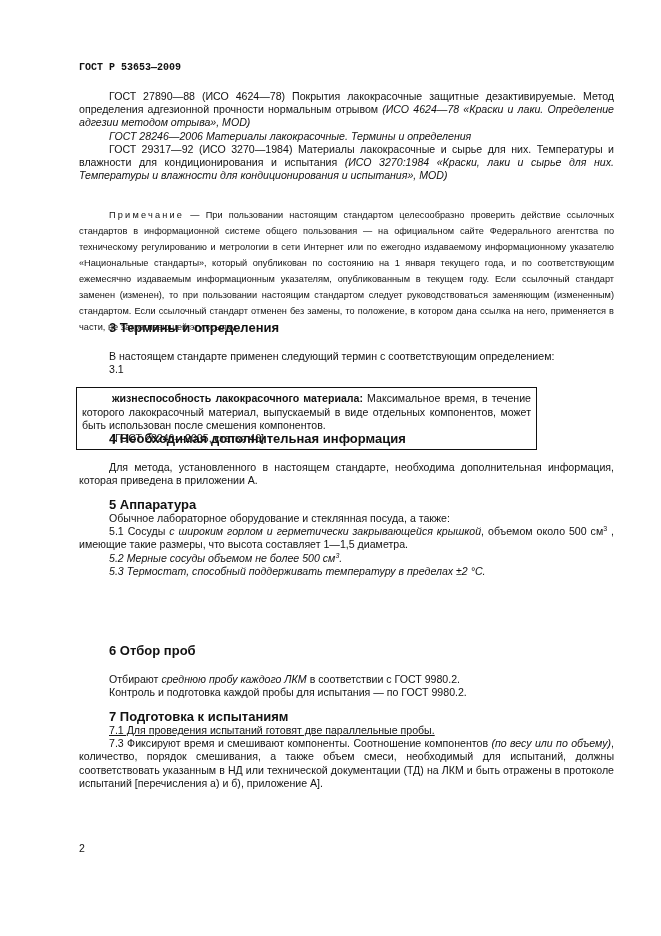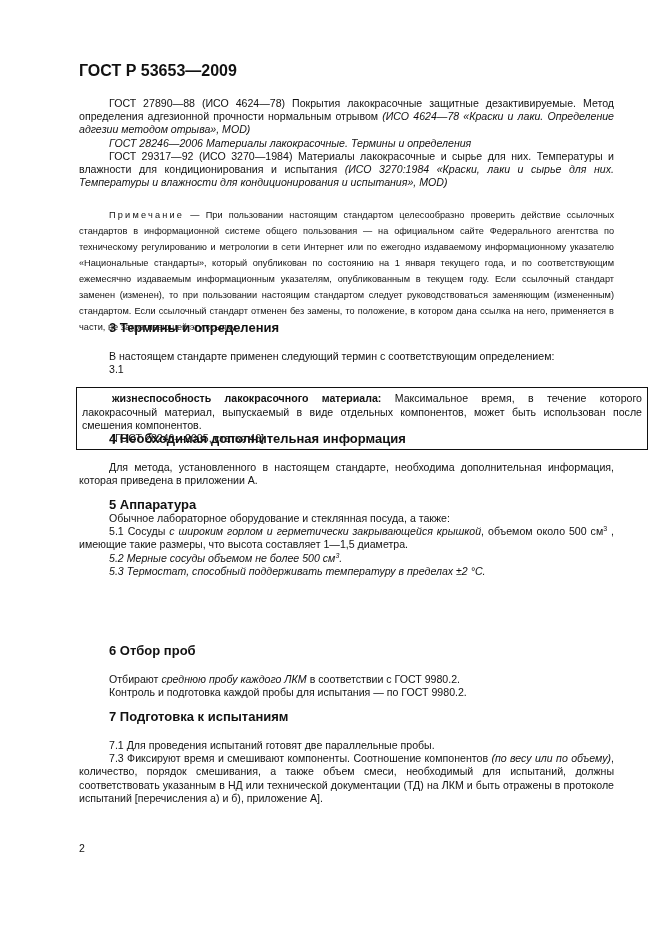--- a/index.html
+++ b/index.html
@@ -1,39 +1,39 @@
 <!DOCTYPE html>
 <html><head>
 <meta charset="utf-8">
 <style>
   html, body { margin: 0; padding: 0; background: #ffffff; }
   body { width: 661px; height: 936px; position: relative; overflow: hidden;
          font-family: "Liberation Sans", sans-serif; color: #111; }
   .page { position: absolute; left: 79px; top: 0; width: 535px; }
-  .hdr { position: absolute; top: 62px; left: 0; font-weight: bold; font-size: 16px; }
+  .hdr { position: absolute; top: 62px; left: 0; font-weight: bold; font-size: 10px; font-family: Liberation Mono, monospace; }
   .p { font-size: 10.6px; line-height: 13.2px; text-align: justify; margin: 0; }
   .ind { text-indent: 30px; }
   .it { font-style: italic; }
   .note { font-size: 9.2px; line-height: 16px; text-align: justify; margin: 0; text-indent: 30px; }
   .sp { letter-spacing: 2.2px; }
   .h { font-weight: bold; font-size: 13px; margin: 0; padding-left: 30px; }
-  .box { border: 1.2px solid #111; padding: 4px 5px 4px 5px; margin-left: -3px; width: 572px; box-sizing: border-box; }
+  .box { border: 1.2px solid #111; padding: 4px 5px 4px 5px; margin-left: -3px; width: 461px; box-sizing: border-box; }
   .box .p { font-size: 10.6px; }
   .b { font-weight: bold; }
   .abs { position: absolute; left: 0; width: 535px; }
   .pn { position: absolute; left: 79px; top: 842px; font-size: 10.5px; }
   sup { font-size: 7px; vertical-align: 4px; line-height: 0; }
 </style>
 </head>
 <body>
 
 <div class="page">
   <div class="hdr">ГОСТ Р 53653—2009</div>
 
-  <div class="abs" style="top:97px;">
+  <div class="abs" style="top:90px;">
     <p class="p ind"><span>ГОСТ  27890—88 (ИСО 4624—78) Покрытия лакокрасочные защитные дезактивируемые. Метод определения адгезионной прочности нормальным отрывом </span><span class="it">(ИСО 4624—78 «Краски и лаки. Определение адгезии методом отрыва», MOD)</span></p>
     <p class="p ind"><span class="it">ГОСТ  28246—2006 Материалы лакокрасочные. Термины и определения</span></p>
     <p class="p ind"><span>ГОСТ  29317—92 (ИСО 3270—1984) Материалы лакокрасочные и сырье для них. Температуры и влажности для кондиционирования и испытания </span><span class="it">(ИСО 3270:1984 «Краски, лаки и сырье для них. Температуры и влажности для кондиционирования и испытания», MOD)</span></p>
   </div>
 
   <div class="abs" style="top:207px;">
     <p class="note"><span class="sp">Примечание</span><span> — При пользовании настоящим стандартом целесообразно проверить действие ссылочных стандартов в информационной системе общего пользования — на официальном сайте Федерального агентства по техническому регулированию и метрологии в сети Интернет или по ежегодно издаваемому информационному указателю «Национальные стандарты», который опубликован по состоянию на 1 января текущего года, и по соответствующим ежемесячно издаваемым информационным указателям, опубликованным в текущем году. Если ссылочный стандарт заменен (изменен), то при пользовании настоящим стандартом следует руководствоваться заменяющим (измененным) стандартом. Если ссылочный стандарт отменен без замены, то положение, в котором дана ссылка на него, применяется в части, не затрагивающей эту ссылку.</span></p>
   </div>
 
   <div class="abs" style="top:320px;">
@@ -60,18 +60,18 @@
   </div>
 
   <div class="abs" style="top:643px;">
     <p class="h">6  Отбор проб</p>
     <p class="p" style="margin-top:15px; padding-left:30px;"><span>Отбирают </span><span class="it">среднюю пробу каждого ЛКМ</span><span> в соответствии с ГОСТ 9980.2.</span></p>
     <p class="p" style="padding-left:30px;">Контроль и подготовка каждой пробы для испытания — по ГОСТ 9980.2.</p>
   </div>
 
   <div class="abs" style="top:709px;">
     <p class="h">7  Подготовка к испытаниям</p>
-    <p class="p ind" style="margin-top:15px;">7.1  Для проведения испытаний готовят две параллельные пробы.</p>
+    <p class="p ind" style="text-decoration:underline;">7.1  Для проведения испытаний готовят две параллельные пробы.</p>
     <p class="p ind"><span>7.3  Фиксируют время и смешивают компоненты. Соотношение компонентов </span><span class="it">(по весу или по объему)</span><span>, количество, порядок смешивания, а также объем смеси, необходимый для испытаний, должны соответствовать указанным в НД или технической документации (ТД) на ЛКМ и быть отражены в протоколе испытаний [перечисления а) и б), приложение А].</span></p>
   </div>
 </div>
 
 <div class="pn">2</div>
 
 </body></html>

